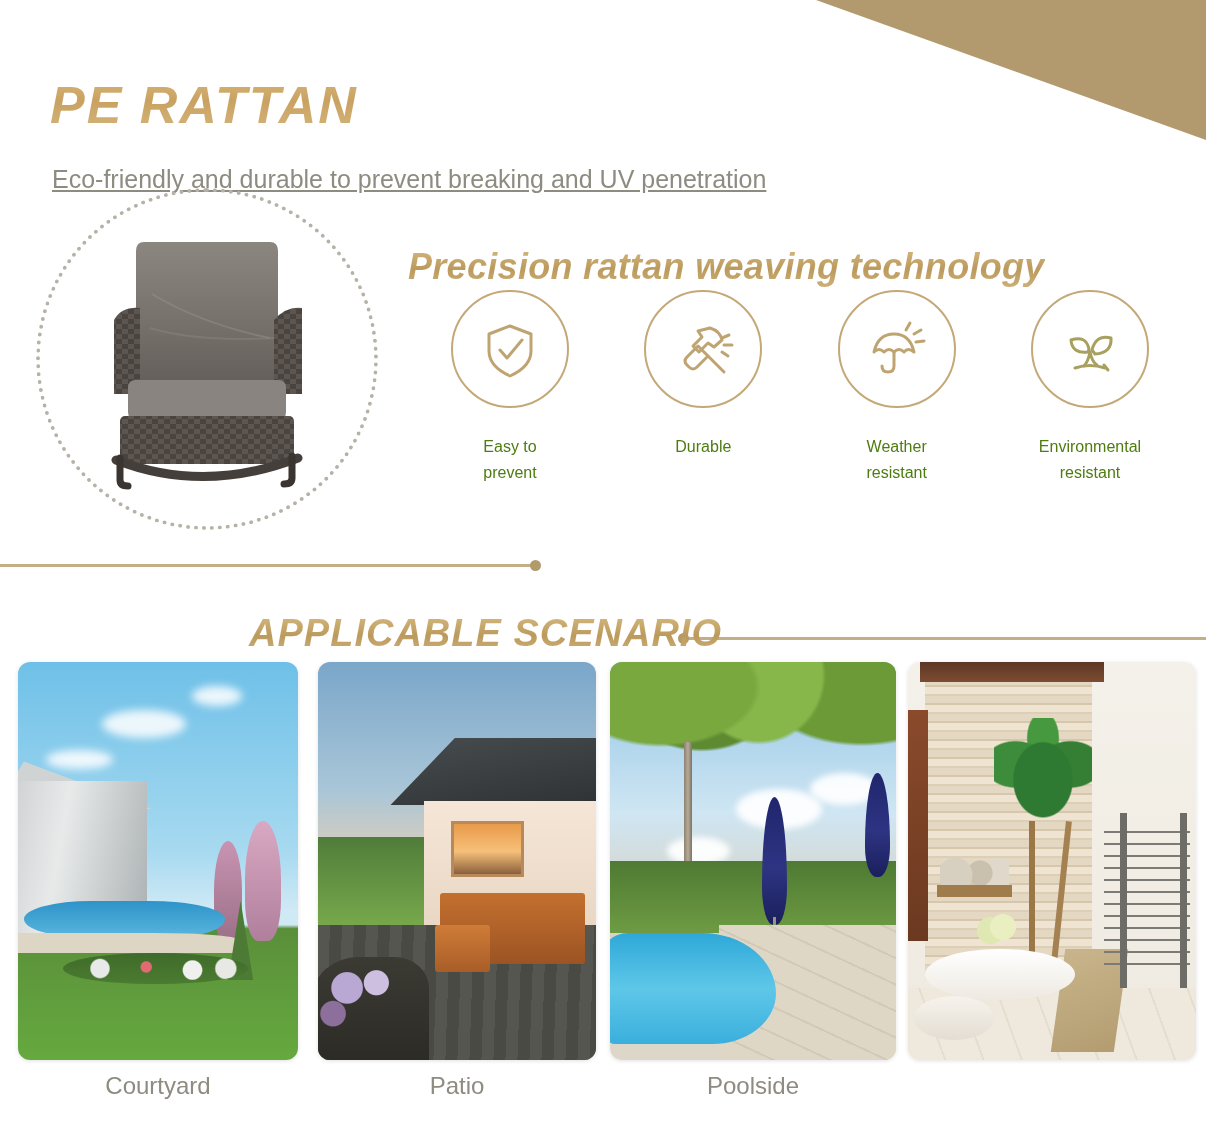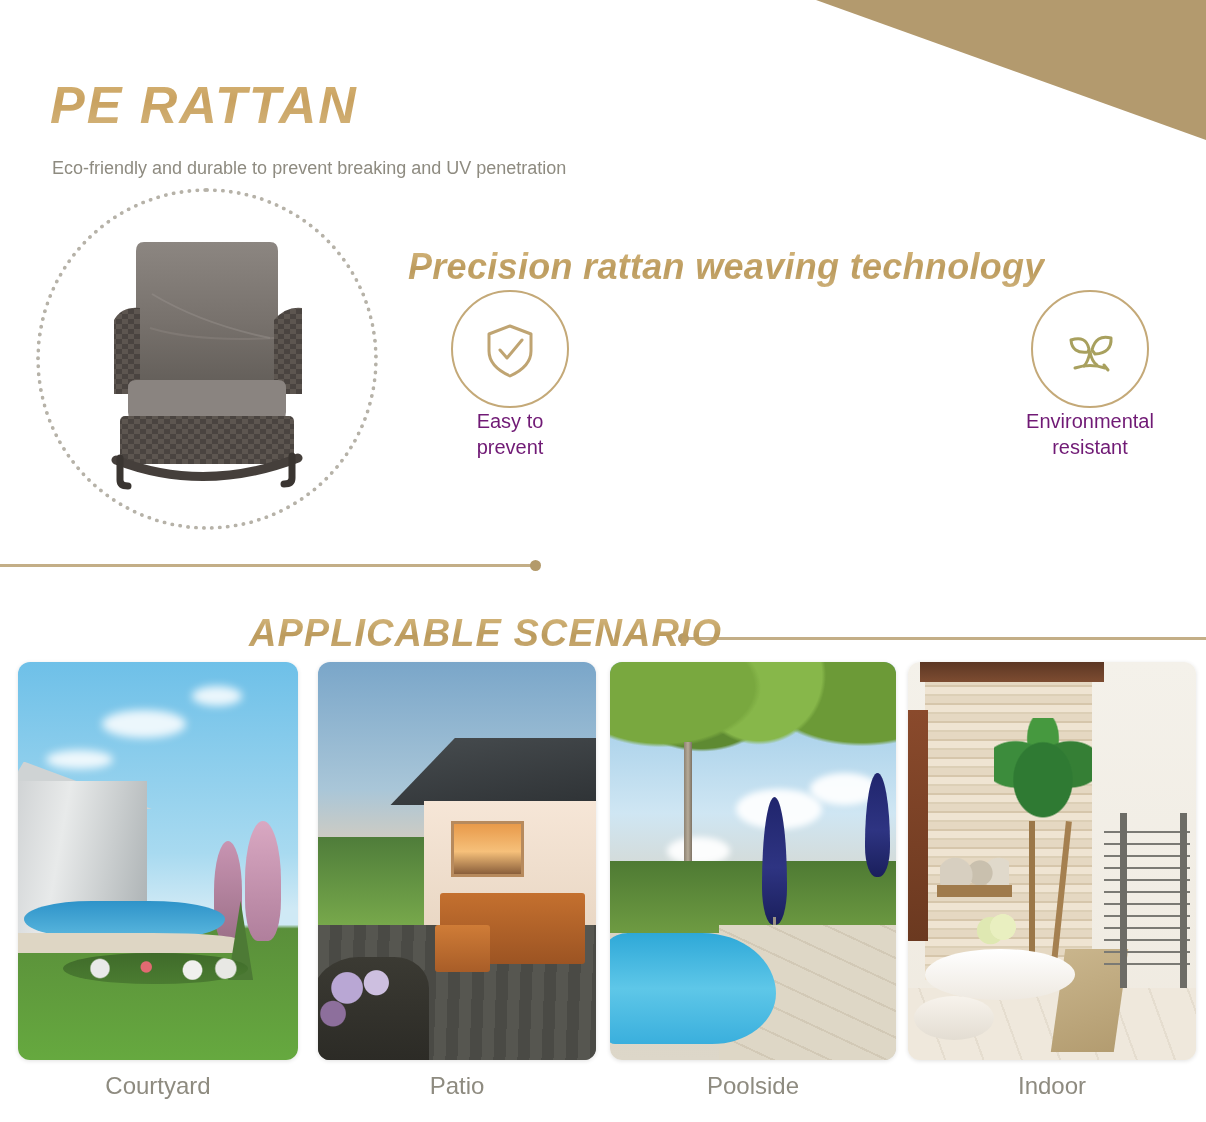--- a/index.html
+++ b/index.html
@@ -27,21 +27,21 @@
     letter-spacing:2px;
     color:#c9a96a;
     background:linear-gradient(180deg,#e0c083 0%,#c9a261 45%,#d9bd88 100%);
     -webkit-background-clip:text;background-clip:text;
     -webkit-text-fill-color:transparent;
     text-shadow:0 0 0 rgba(0,0,0,0);
     white-space:nowrap;
   }
   #subtitle{
     position:absolute;left:52px;top:140px;
-    font-size:18px;color:#8e8b80;font-weight:400;white-space:nowrap;
+    font-size:25px;color:#8e8b80;font-weight:400;white-space:nowrap;text-decoration:underline;
   }
 
   
   #product-circle{
     position:absolute;left:36px;top:188px;width:342px;height:342px;
     border-radius:50%;
     border:4px dotted #b6b2a8;
     box-sizing:border-box;
   }
   #chair-art{
@@ -69,21 +69,22 @@
   .feature{
     width:180px;display:flex;flex-direction:column;align-items:center;
   }
   .feature-circle{
     width:118px;height:118px;border-radius:50%;
     border:2px solid #c4a978;
     display:flex;align-items:center;justify-content:center;
     box-sizing:border-box;
   }
   .feature-label{
-    font-size:20px;line-height:26px;color:#701a75;
+    margin-top:26px;
+    font-size:16px;line-height:26px;color:#4d7c0f;
     text-align:center;font-weight:400;
   }
 
   
   .rule{position:absolute;height:3px;background:#c3ae87;}
   .rule-dot{
     position:absolute;width:11px;height:11px;border-radius:50%;
     background:#b39a6a;
   }
   #rule-left{left:0;top:564px;width:536px;}
@@ -292,21 +293,47 @@
           <path d="M31 8 L52 16 v17 c0 13 -10 20 -21 25 C20 53 10 46 10 33 V16 z"></path>
           <polyline points="21,32 28,40 43,22"></polyline>
         </svg>
       </div>
       <div class="feature-label">
         <span>Easy to</span><br>
         <span>prevent</span>
       </div>
     </div>
 
-
+    <div class="feature">
+      <div class="feature-circle">
+        <svg width="62" height="62" viewBox="0 0 62 62" fill="none" stroke="#bfa472" stroke-width="3" stroke-linecap="round" stroke-linejoin="round">
+          <path d="M38 10 q10 3 12 12 l-8 7 -6 -4 -9 9 -6 -6 9 -9 -4 -6 z"></path>
+          <path d="M26 28 l-11 11 q-4 4 0 8 l2 2 q4 4 8 0 l11 -11 z"></path>
+          <path d="M36 38 L52 54"></path>
+          <path d="M50 20 l7 -3 M52 27 l8 0 M50 34 l6 4"></path>
+        </svg>
+      </div>
+      <div class="feature-label">
+        <span>Durable</span>
+      </div>
+    </div>
+
+    <div class="feature">
+      <div class="feature-circle">
+        <svg width="62" height="62" viewBox="0 0 62 62" fill="none" stroke="#bfa472" stroke-width="3" stroke-linecap="round" stroke-linejoin="round">
+          <path d="M8 34 q4 -18 20 -18 t20 18 q-6 -5 -10 0 -5 -5 -10 0 -5 -5 -10 0 -5 -5 -10 0 z"></path>
+          <path d="M28 34 v14 q0 6 -6 6 t-6 -6"></path>
+          <path d="M40 12 l4 -7 M48 16 l7 -4 M50 24 l8 -1"></path>
+        </svg>
+      </div>
+      <div class="feature-label">
+        <span>Weather</span><br>
+        <span>resistant</span>
+      </div>
+    </div>
 
     <div class="feature">
       <div class="feature-circle">
         <svg width="62" height="62" viewBox="0 0 62 62" fill="none" stroke="#a8a05e" stroke-width="3" stroke-linecap="round" stroke-linejoin="round">
           <path d="M29 34 q-16 2 -17 -12 q15 -5 18 9 z"></path>
           <path d="M33 32 q4 -16 19 -12 q1 15 -16 16 z"></path>
           <path d="M31 34 q-2 10 -6 14"></path>
           <path d="M31 34 q2 10 7 13"></path>
           <path d="M16 50 q15 -5 30 0"></path>
           <path d="M45 47 l4 5"></path>
@@ -395,14 +422,13 @@
       <div class="in-stool"></div>
     </div>
   </div>
 
 </section>
 
 <div class="caption-row">
   <div class="caption" style="left:18px;width:280px;">Courtyard</div>
   <div class="caption" style="left:610px;width:286px;">Poolside</div>
   <div class="caption" style="left:318px;width:278px;">Patio</div>
-  <div class="caption" style="left:908px;width:288px;">Indoor</div>
 </div>
 
 </body></html>

